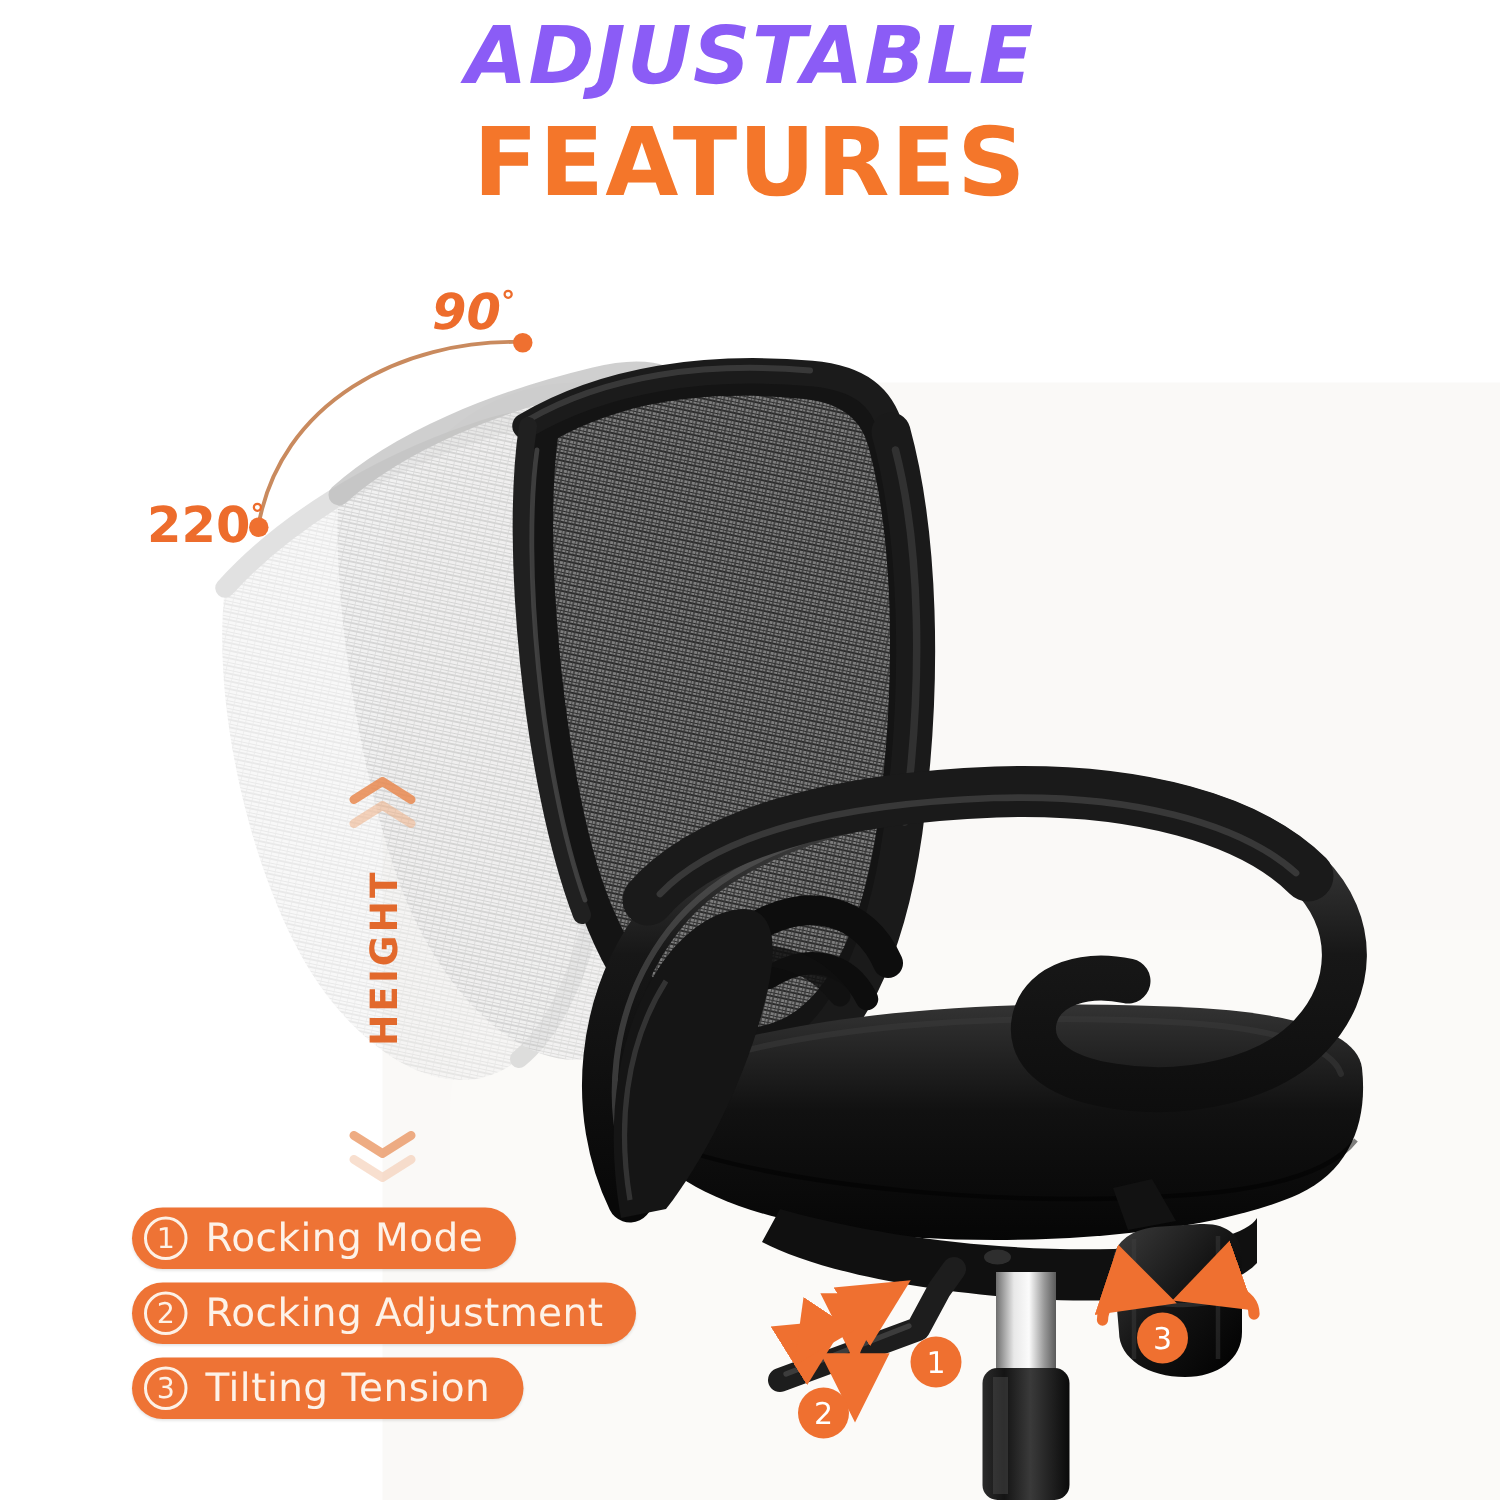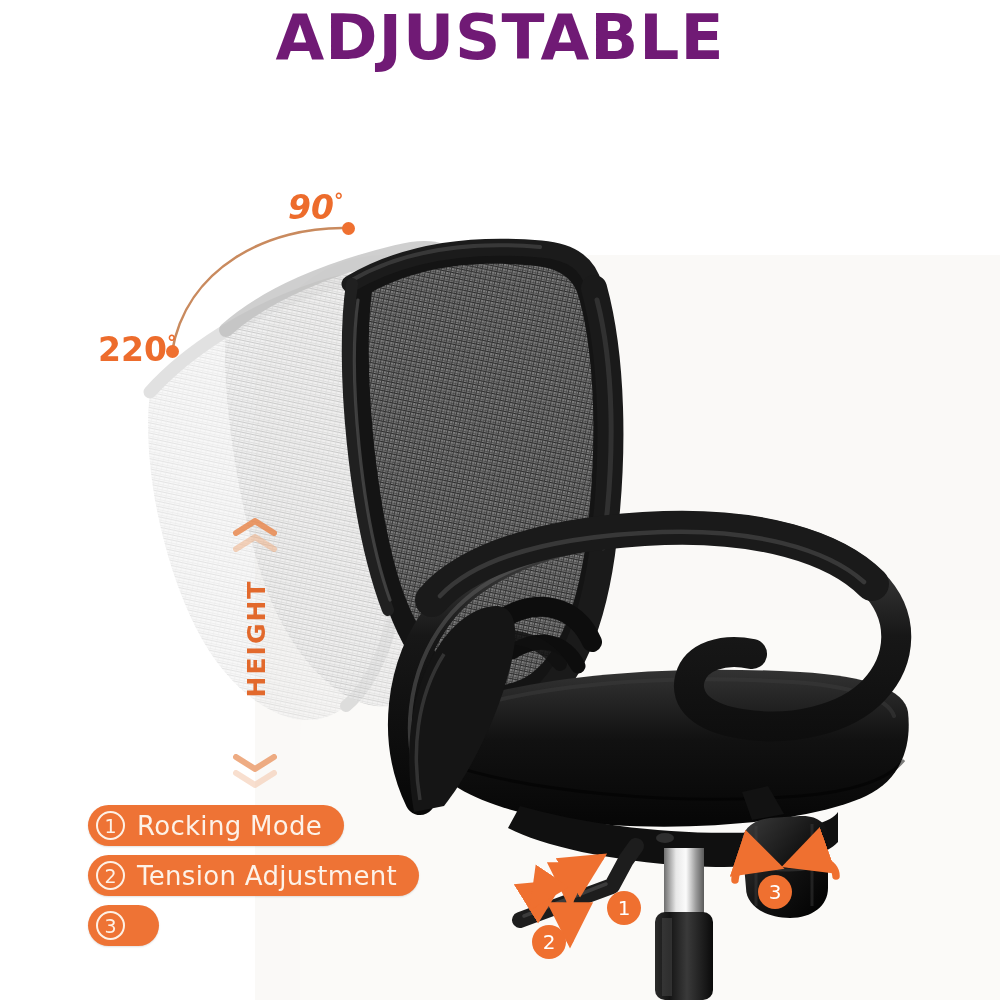--- a/index.html
+++ b/index.html
@@ -24,23 +24,24 @@
     background:#fbfaf8;
     border-radius:120px 0 0 0;
   }
 
   
   .title-wrap{
     position:absolute; left:0; top:0; width:1000px; text-align:center;
     pointer-events:none;
   }
   .title-1{
-    font-size:63px; font-weight:bold; letter-spacing:1px;
-    color:#701a75; line-height:72px; margin-top:2px;
-    font-family:"DejaVu Sans", sans-serif;
+    font-size:53px; font-weight:bold; letter-spacing:1px;
+    color:#8b5cf6; line-height:72px; margin-top:2px;
+    font-family:"DejaVu Sans", sans-serif;
+    font-style:italic;
   }
   .title-2{
     font-size:63px; font-weight:bold; letter-spacing:1px;
     color:#f4762a; line-height:70px;
     font-family:"DejaVu Sans", sans-serif;
   }
 
   
   .angle-label{
     position:absolute; color:#ed6c2c; font-weight:bold;
@@ -268,20 +269,21 @@
     </g>
 
     <g stroke="#ef7030" stroke-width="7.5" fill="none" stroke-linecap="round">
       <path d="M735 880 C735 866 752 858 776 866" marker-end="url(#ahL)"></path>
       <path d="M836 876 C836 862 818 854 790 864" marker-end="url(#ahL)"></path>
     </g>
   </svg>
 
   <div class="title-wrap">
     <div class="title-1">ADJUSTABLE</div>
+    <div class="title-2">FEATURES</div>
   </div>
 
   <div class="angle-label" id="angle-90">
     <span>90</span><span class="deg">°</span>
   </div>
   <div class="angle-dot" id="dot-90"></div>
 
   <div class="angle-label" id="angle-130">
     <span>220</span><span class="deg">°</span>
   </div>
@@ -311,24 +313,25 @@
     </div>
   </div>
 
   <div id="features">
     <div class="pill">
       <div class="num">1</div>
       <div class="lbl">Rocking Mode</div>
     </div>
     <div class="pill">
       <div class="num">2</div>
-      <div class="lbl">Tension Adjustment</div>
+      <div class="lbl">Rocking Adjustment</div>
     </div>
     <div class="pill">
       <div class="num">3</div>
+      <div class="lbl">Tilting Tension</div>
     </div>
   </div>
 
   <div class="badge" id="badge-1">1</div>
   <div class="badge" id="badge-2">2</div>
   <div class="badge" id="badge-3">3</div>
 
 </div>
 
 </body></html>

